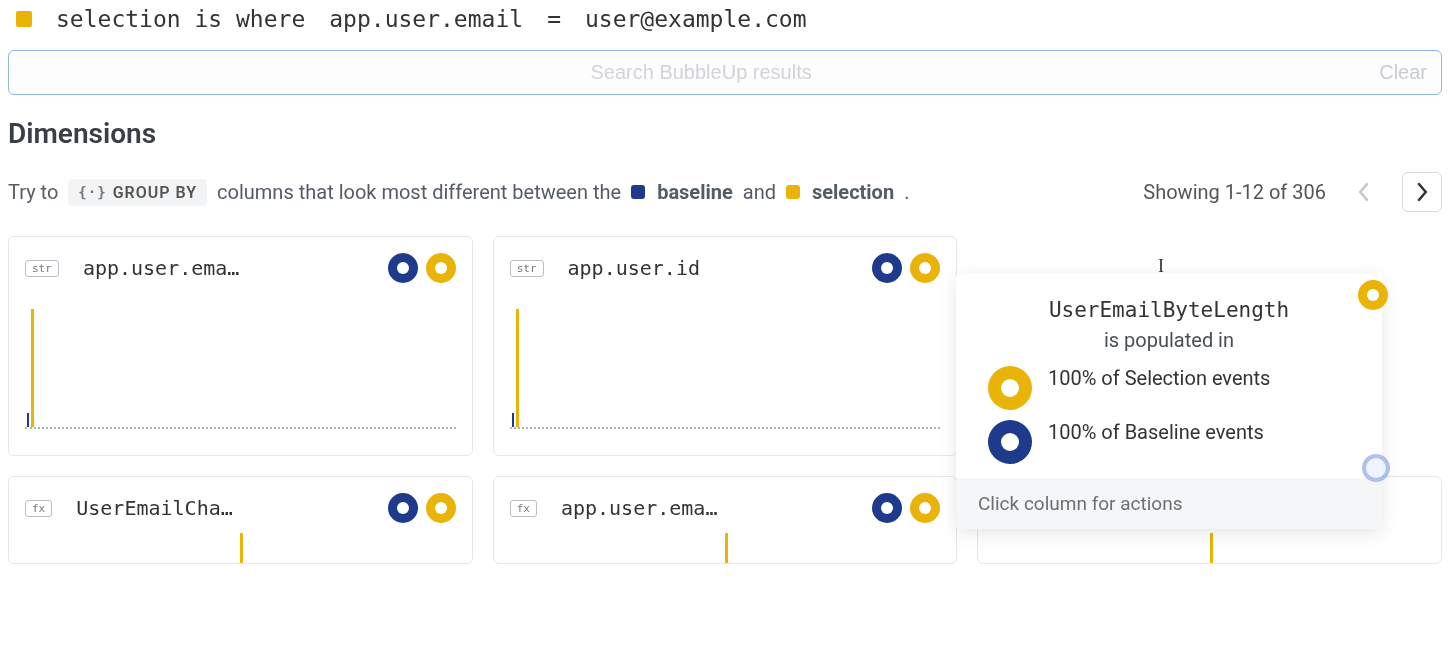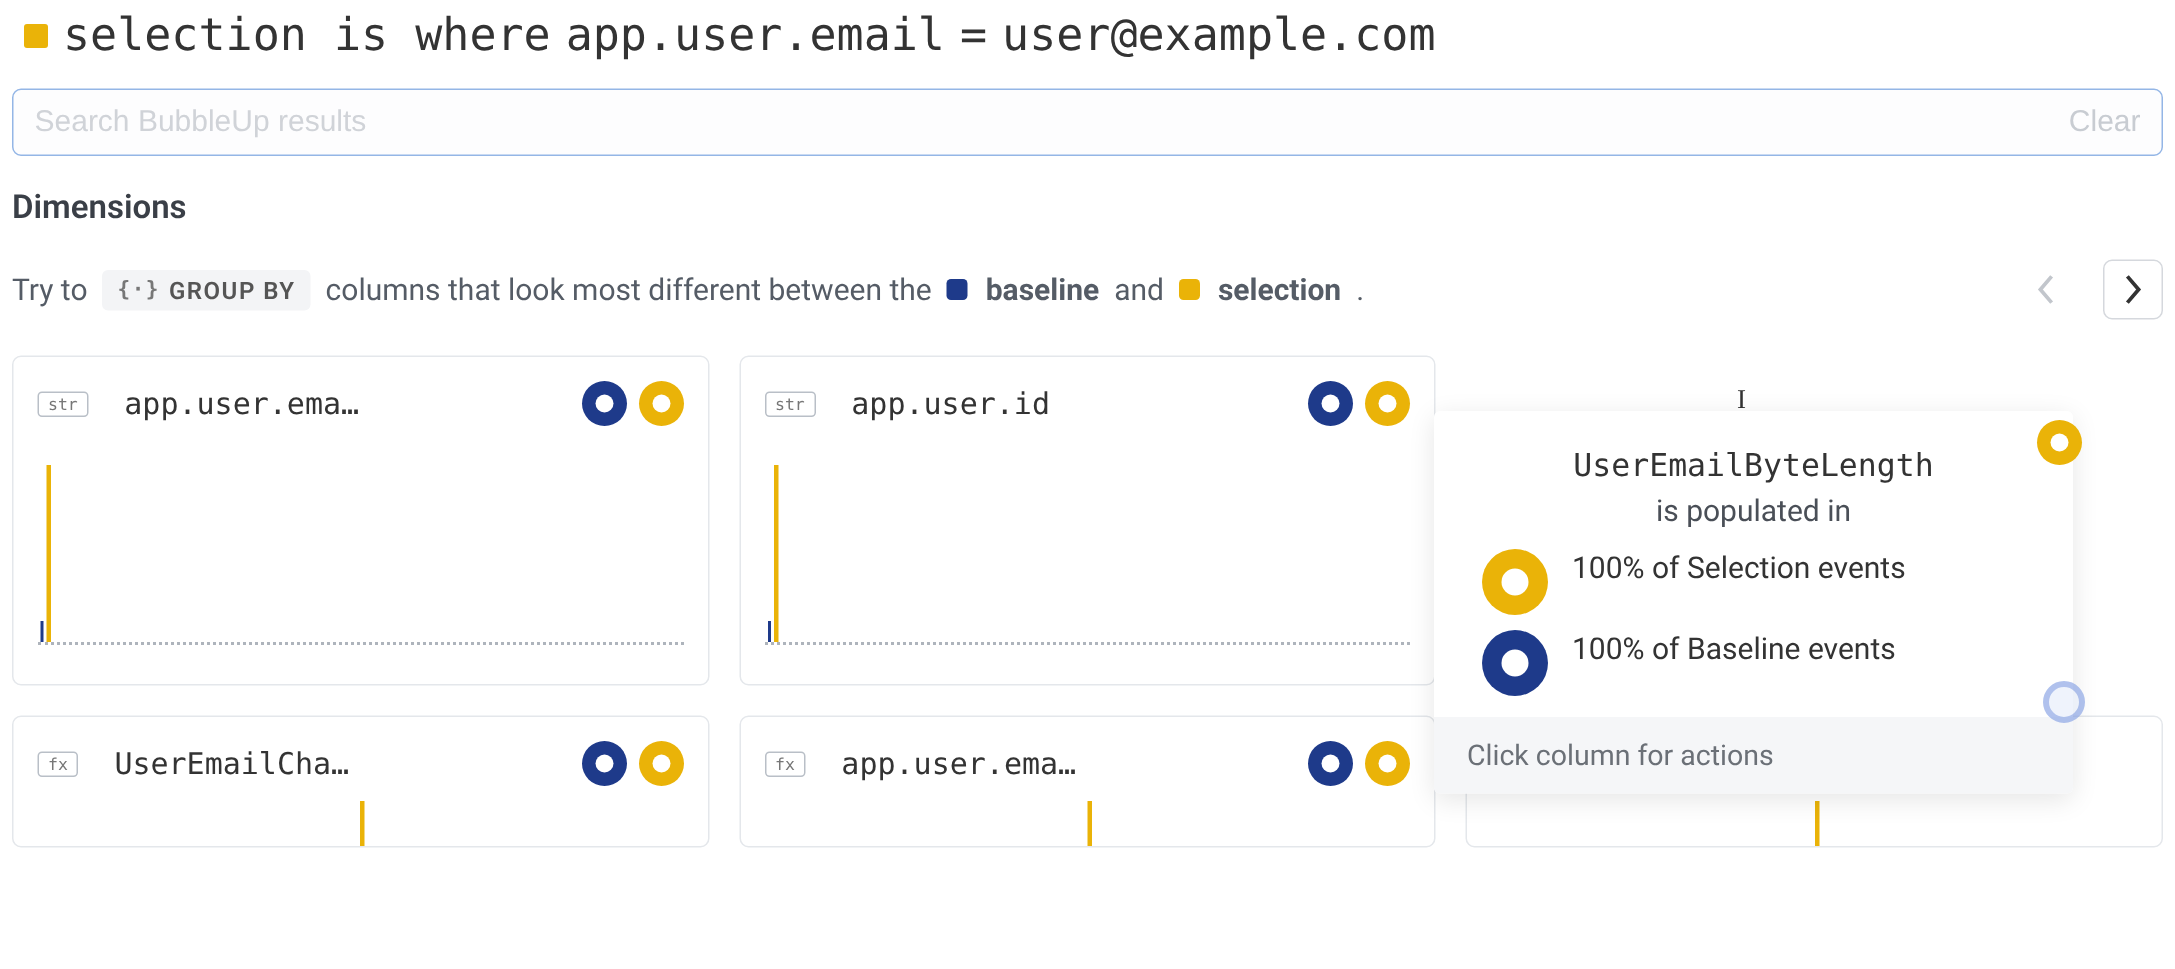--- a/index.html
+++ b/index.html
@@ -9,22 +9,22 @@
     color: #333;
     width: 1450px;
     height: 646px;
     overflow: hidden;
     padding: 6px 8px 0 8px;
     position: relative;
   }
   .selection-row {
     display: flex;
     align-items: center;
-    gap: 10px;
-    font-size: 30px;
+    gap: 24px;
+    font-size: 23px;
     font-family: Menlo, Consolas, monospace;
     color: #333;
     margin-bottom: 18px;
     padding-left: 8px;
   }
   .selection-swatch {
     width: 16px;
     height: 16px;
     background: #eab308;
     border-radius: 2px;
@@ -39,31 +39,32 @@
     margin-bottom: 22px;
     background: #fdfdfe;
   }
   .search-input {
     flex: 1;
     border: none;
     outline: none;
     font-size: 20px;
     color: #404040;
     background: transparent;
+    text-align: center;
   }
   .search-input::placeholder { color: #d0d3d8; }
   .clear-btn {
     color: #c8ccd2;
     font-size: 20px;
     cursor: pointer;
     background: none;
     border: none;
   }
   .section-title {
-    font-size: 22px;
+    font-size: 28px;
     font-weight: 600;
     color: #3a3f47;
     margin-bottom: 22px;
   }
   .hint-row {
     display: flex;
     align-items: center;
     gap: 10px;
     font-size: 20px;
     color: #555c66;
@@ -313,20 +314,21 @@
   </span>
   <span>columns that look most different between the</span>
   <span class="sw-baseline"></span>
   <b>baseline</b>
   <span>and</span>
   <span class="sw-selection"></span>
   <b>selection</b>
   <span>.</span>
   <span class="hint-spacer"></span>
   <div class="pager">
+    <span>Showing 1-12 of 306</span>
     <div class="pager-btn disabled">
       <svg viewBox="0 0 10 16">
         <path d="M8 1 L2 8 L8 15" fill="none" stroke="#c2c6cc" stroke-width="2"></path>
       </svg>
     </div>
     <div class="pager-btn">
       <svg viewBox="0 0 10 16">
         <path d="M2 1 L8 8 L2 15" fill="none" stroke="#333" stroke-width="2"></path>
       </svg>
     </div>

